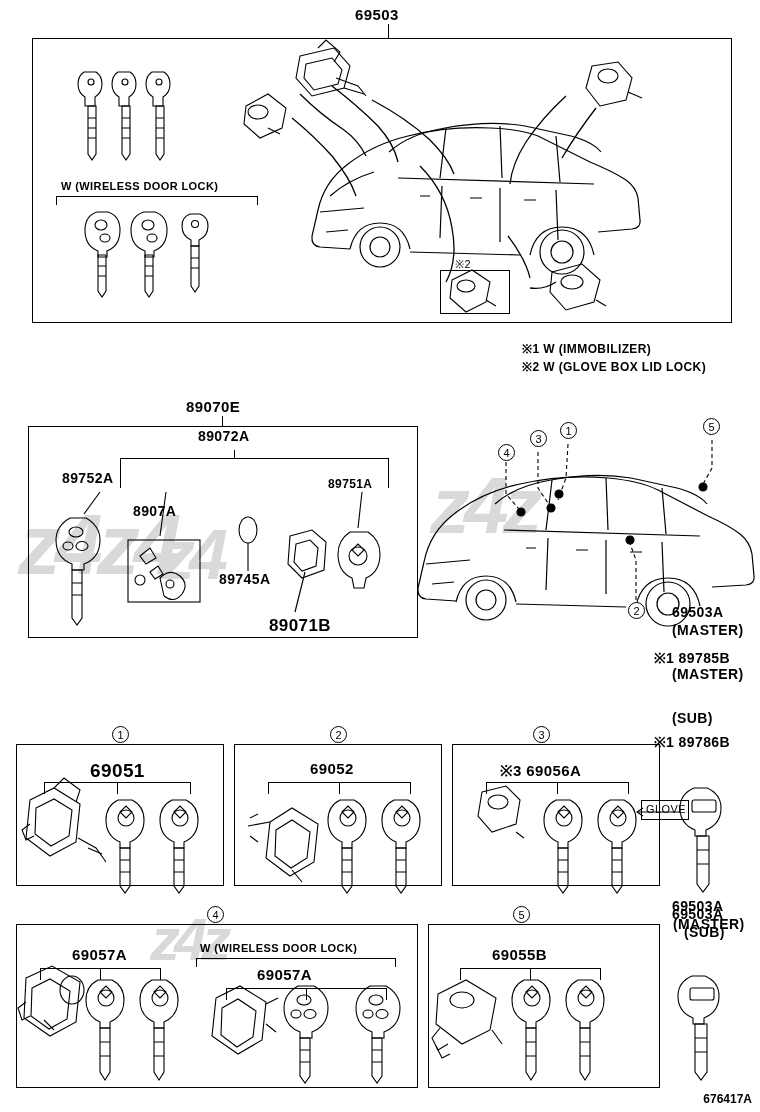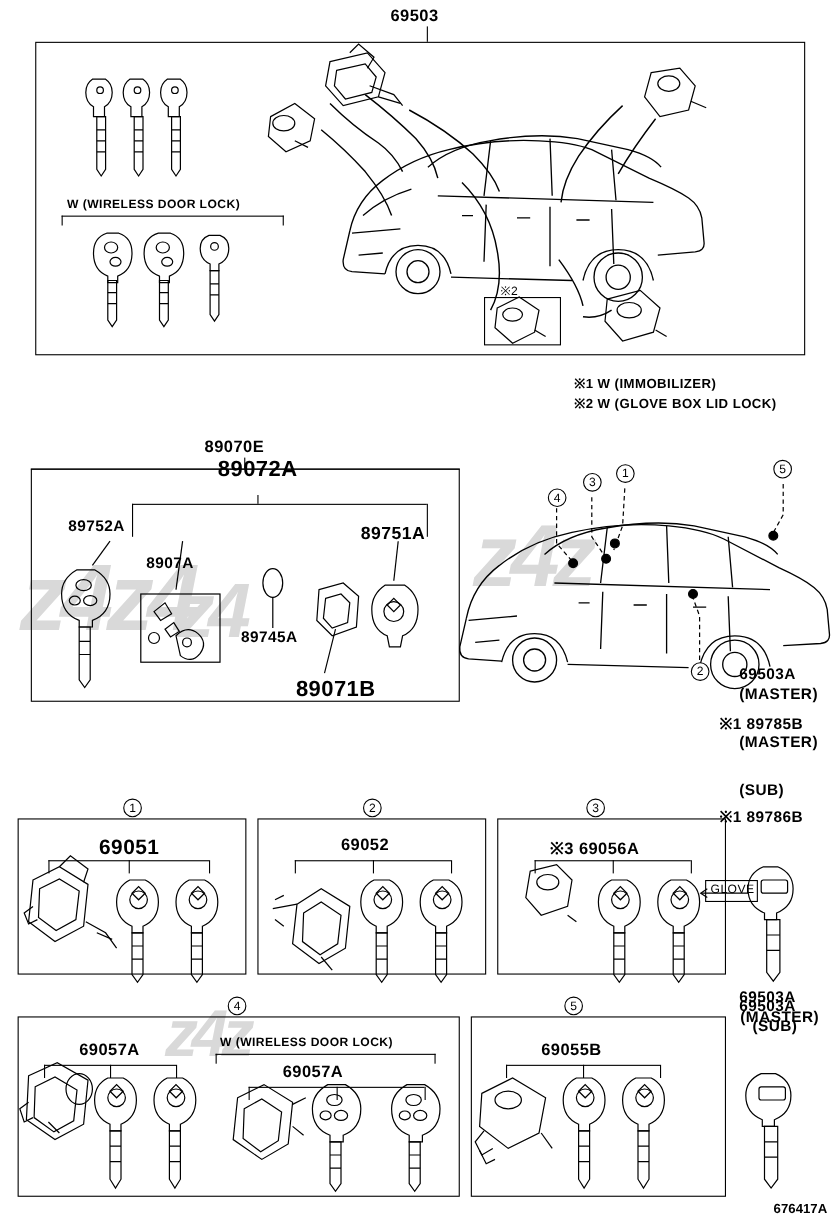--- a/index.html
+++ b/index.html
@@ -148,33 +148,33 @@
 <div class="box" style="left:440px;top:270px;width:70px;height:44px;"></div>
 <div class="lbl sm" style="left:455px;top:256px;font-size:11px;">※2</div>
 
 <div class="lbl sm" style="left:522px;top:340px;font-size:12px;font-weight:bold;">※1 W (IMMOBILIZER)</div>
 <div class="lbl sm" style="left:522px;top:358px;font-size:12px;font-weight:bold;">※2 W (GLOVE BOX LID LOCK)</div>
 
 <div class="lbl" style="left:186px;top:398px;font-size:15px;">89070E</div>
 <div class="line vline" style="left:222px;top:416px;height:10px;"></div>
 <div class="line hline" style="left:28px;top:426px;width:390px;"></div>
 
-<div class="lbl" style="left:198px;top:416px;font-size:20px;">89072A</div>
+<div class="lbl" style="left:198px;top:428px;font-size:14px;">89072A</div>
 <div class="line vline" style="left:234px;top:450px;height:8px;"></div>
 <div class="line hline" style="left:120px;top:458px;width:268px;"></div>
 <div class="line vline" style="left:120px;top:458px;height:30px;"></div>
 <div class="line vline" style="left:388px;top:458px;height:30px;"></div>
 
 <div class="box" style="left:28px;top:426px;width:390px;height:212px;"></div>
 
 <div class="lbl" style="left:62px;top:470px;font-size:14px;">89752A</div>
 <div class="lbl" style="left:133px;top:503px;font-size:14px;">8907A</div>
-<div class="lbl" style="left:328px;top:477px;font-size:16px;">89751A</div>
+<div class="lbl" style="left:328px;top:477px;font-size:12px;">89751A</div>
 <div class="lbl" style="left:219px;top:571px;font-size:14px;">89745A</div>
-<div class="lbl" style="left:248px;top:616px;font-size:20px;padding-left:21px;">89071B</div>
+<div class="lbl" style="left:248px;top:616px;font-size:17px;padding-left:21px;">89071B</div>
 
 <svg width="760" height="1112">
   <g fill="none" stroke="#000" stroke-width="1.1">
 
     <path d="M70 518 q-14 8 -14 22 q0 18 16 24 l0 6 l12 0 l0 -6 q16 -6 16 -24 q0 -14 -14 -22 z"></path>
     <ellipse cx="76" cy="532" rx="7" ry="5"></ellipse>
     <ellipse cx="82" cy="546" rx="6" ry="4.5"></ellipse>
     <ellipse cx="68" cy="546" rx="5" ry="4"></ellipse>
     <path d="M72 570 l0 48 l5 7 l5 -7 l0 -48 z"></path>
     <path d="M72 583 l10 0 M72 595 l10 0"></path>

